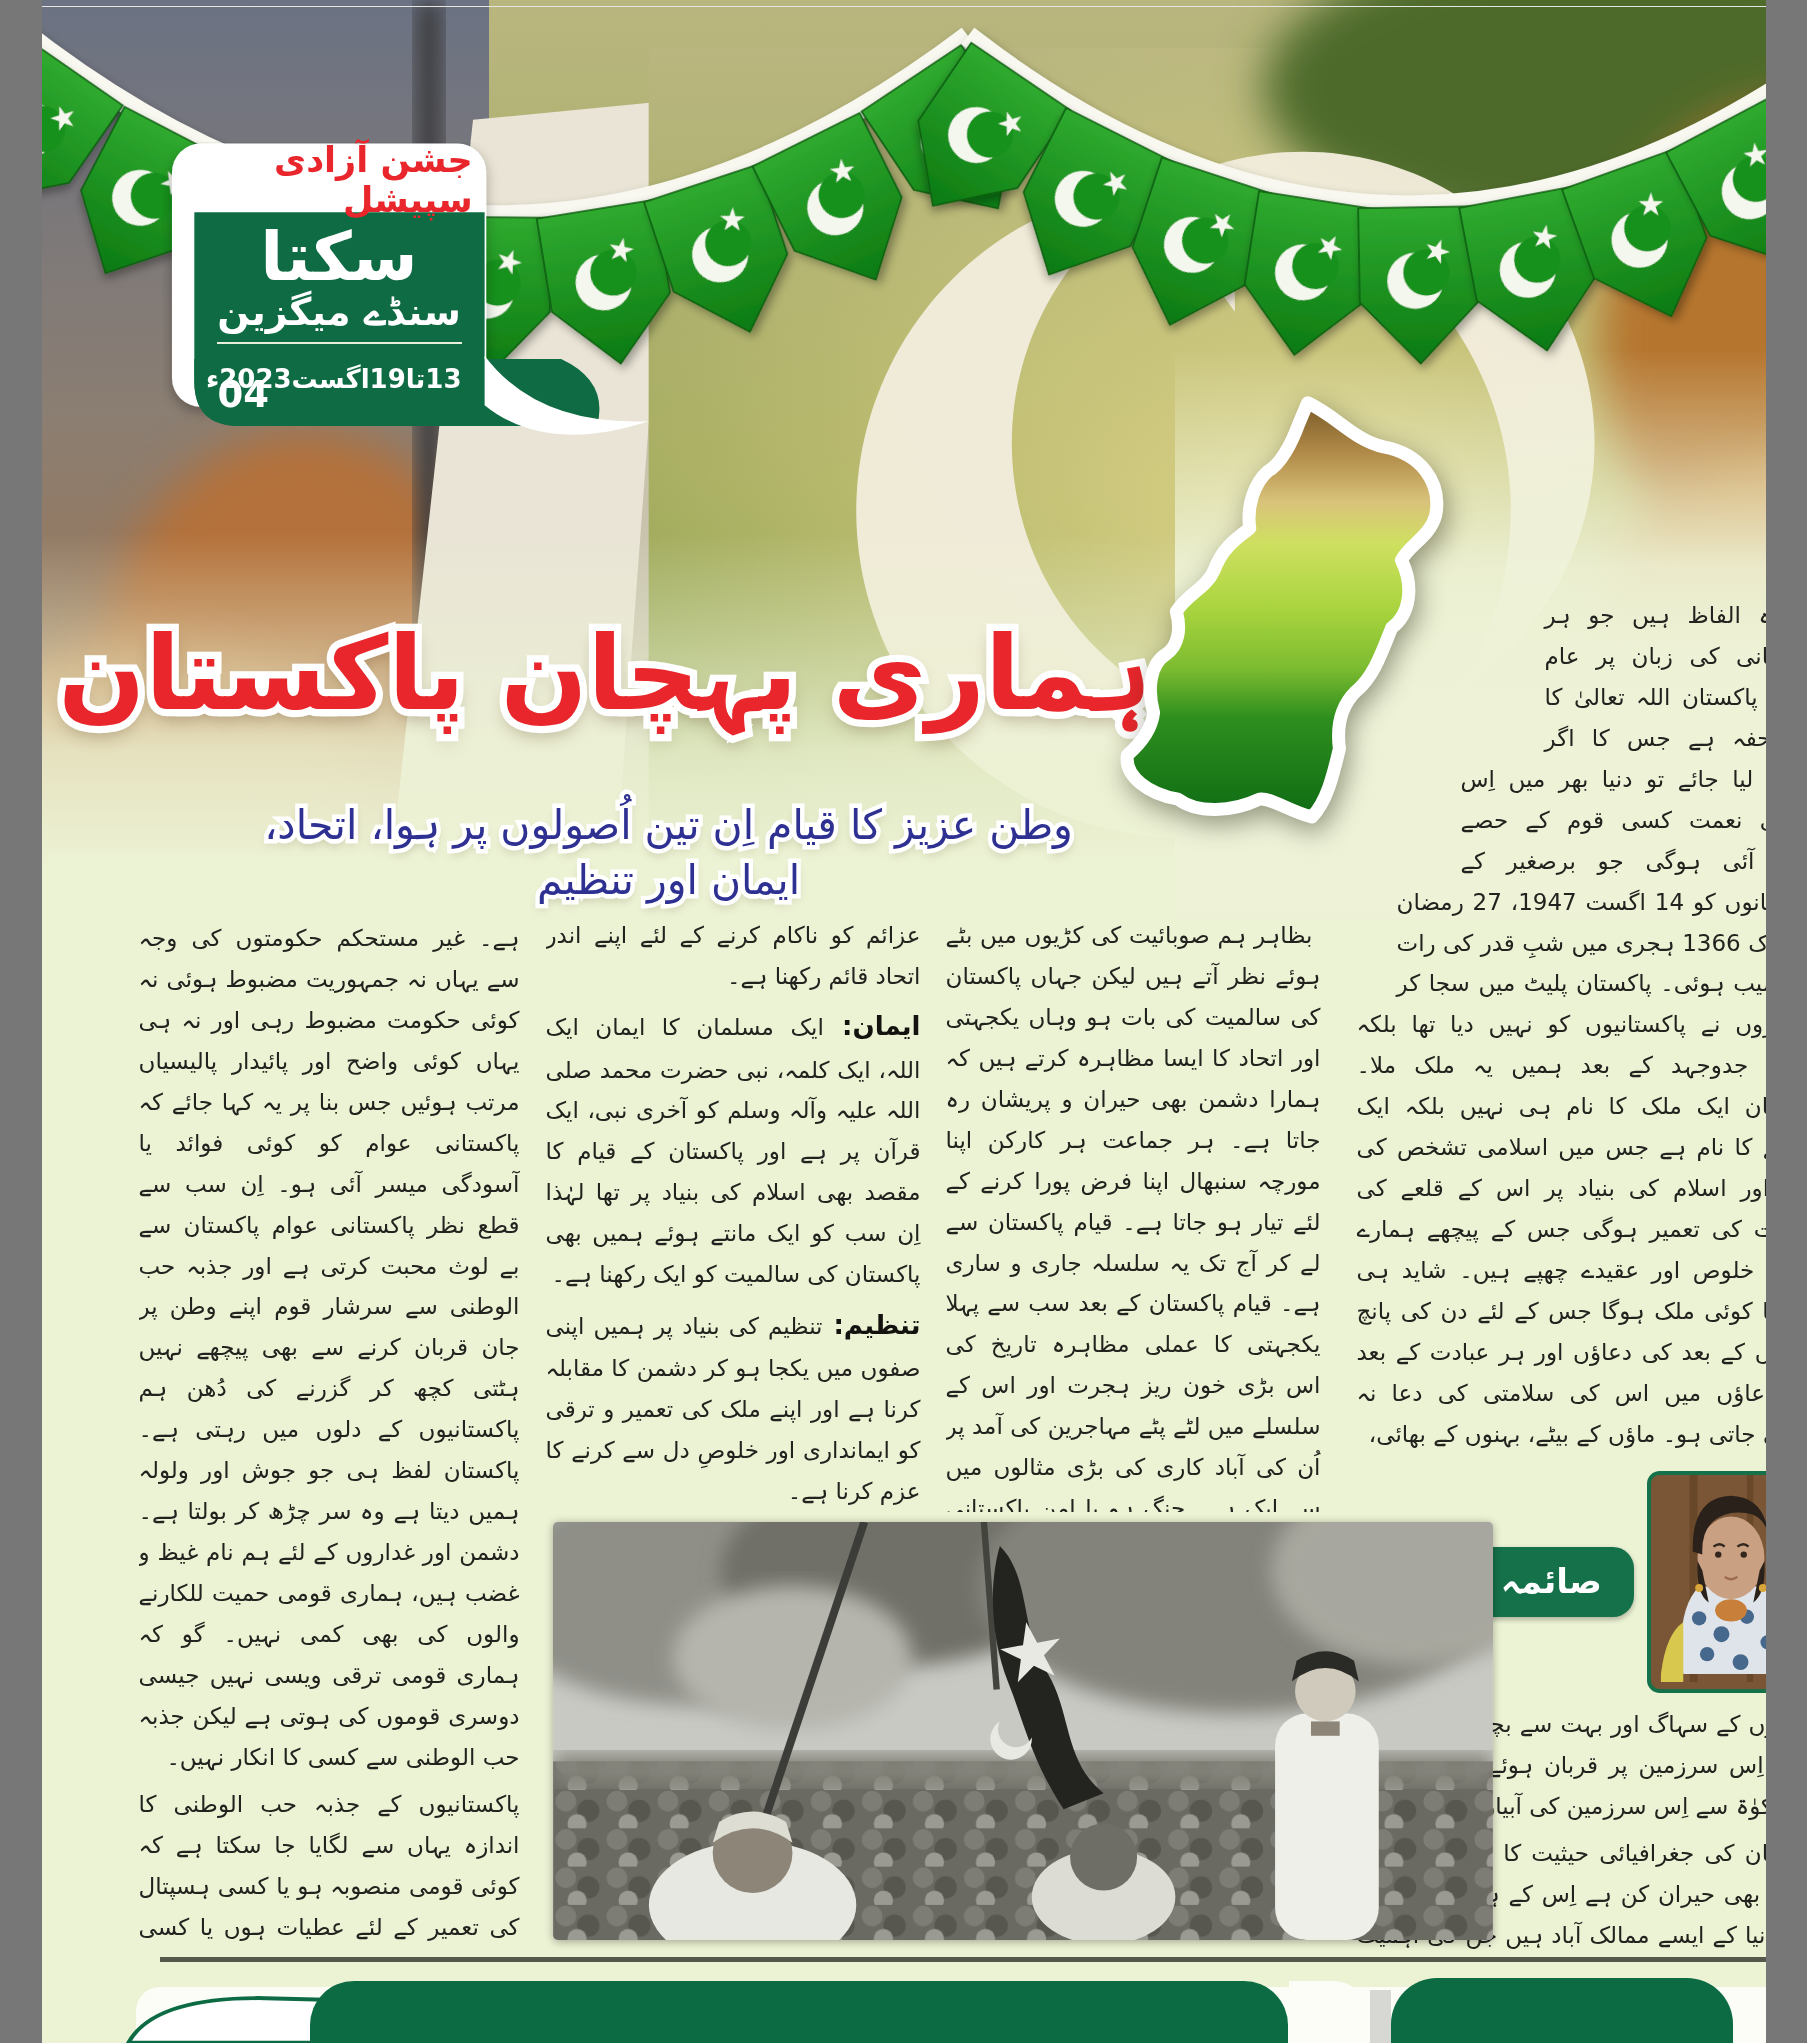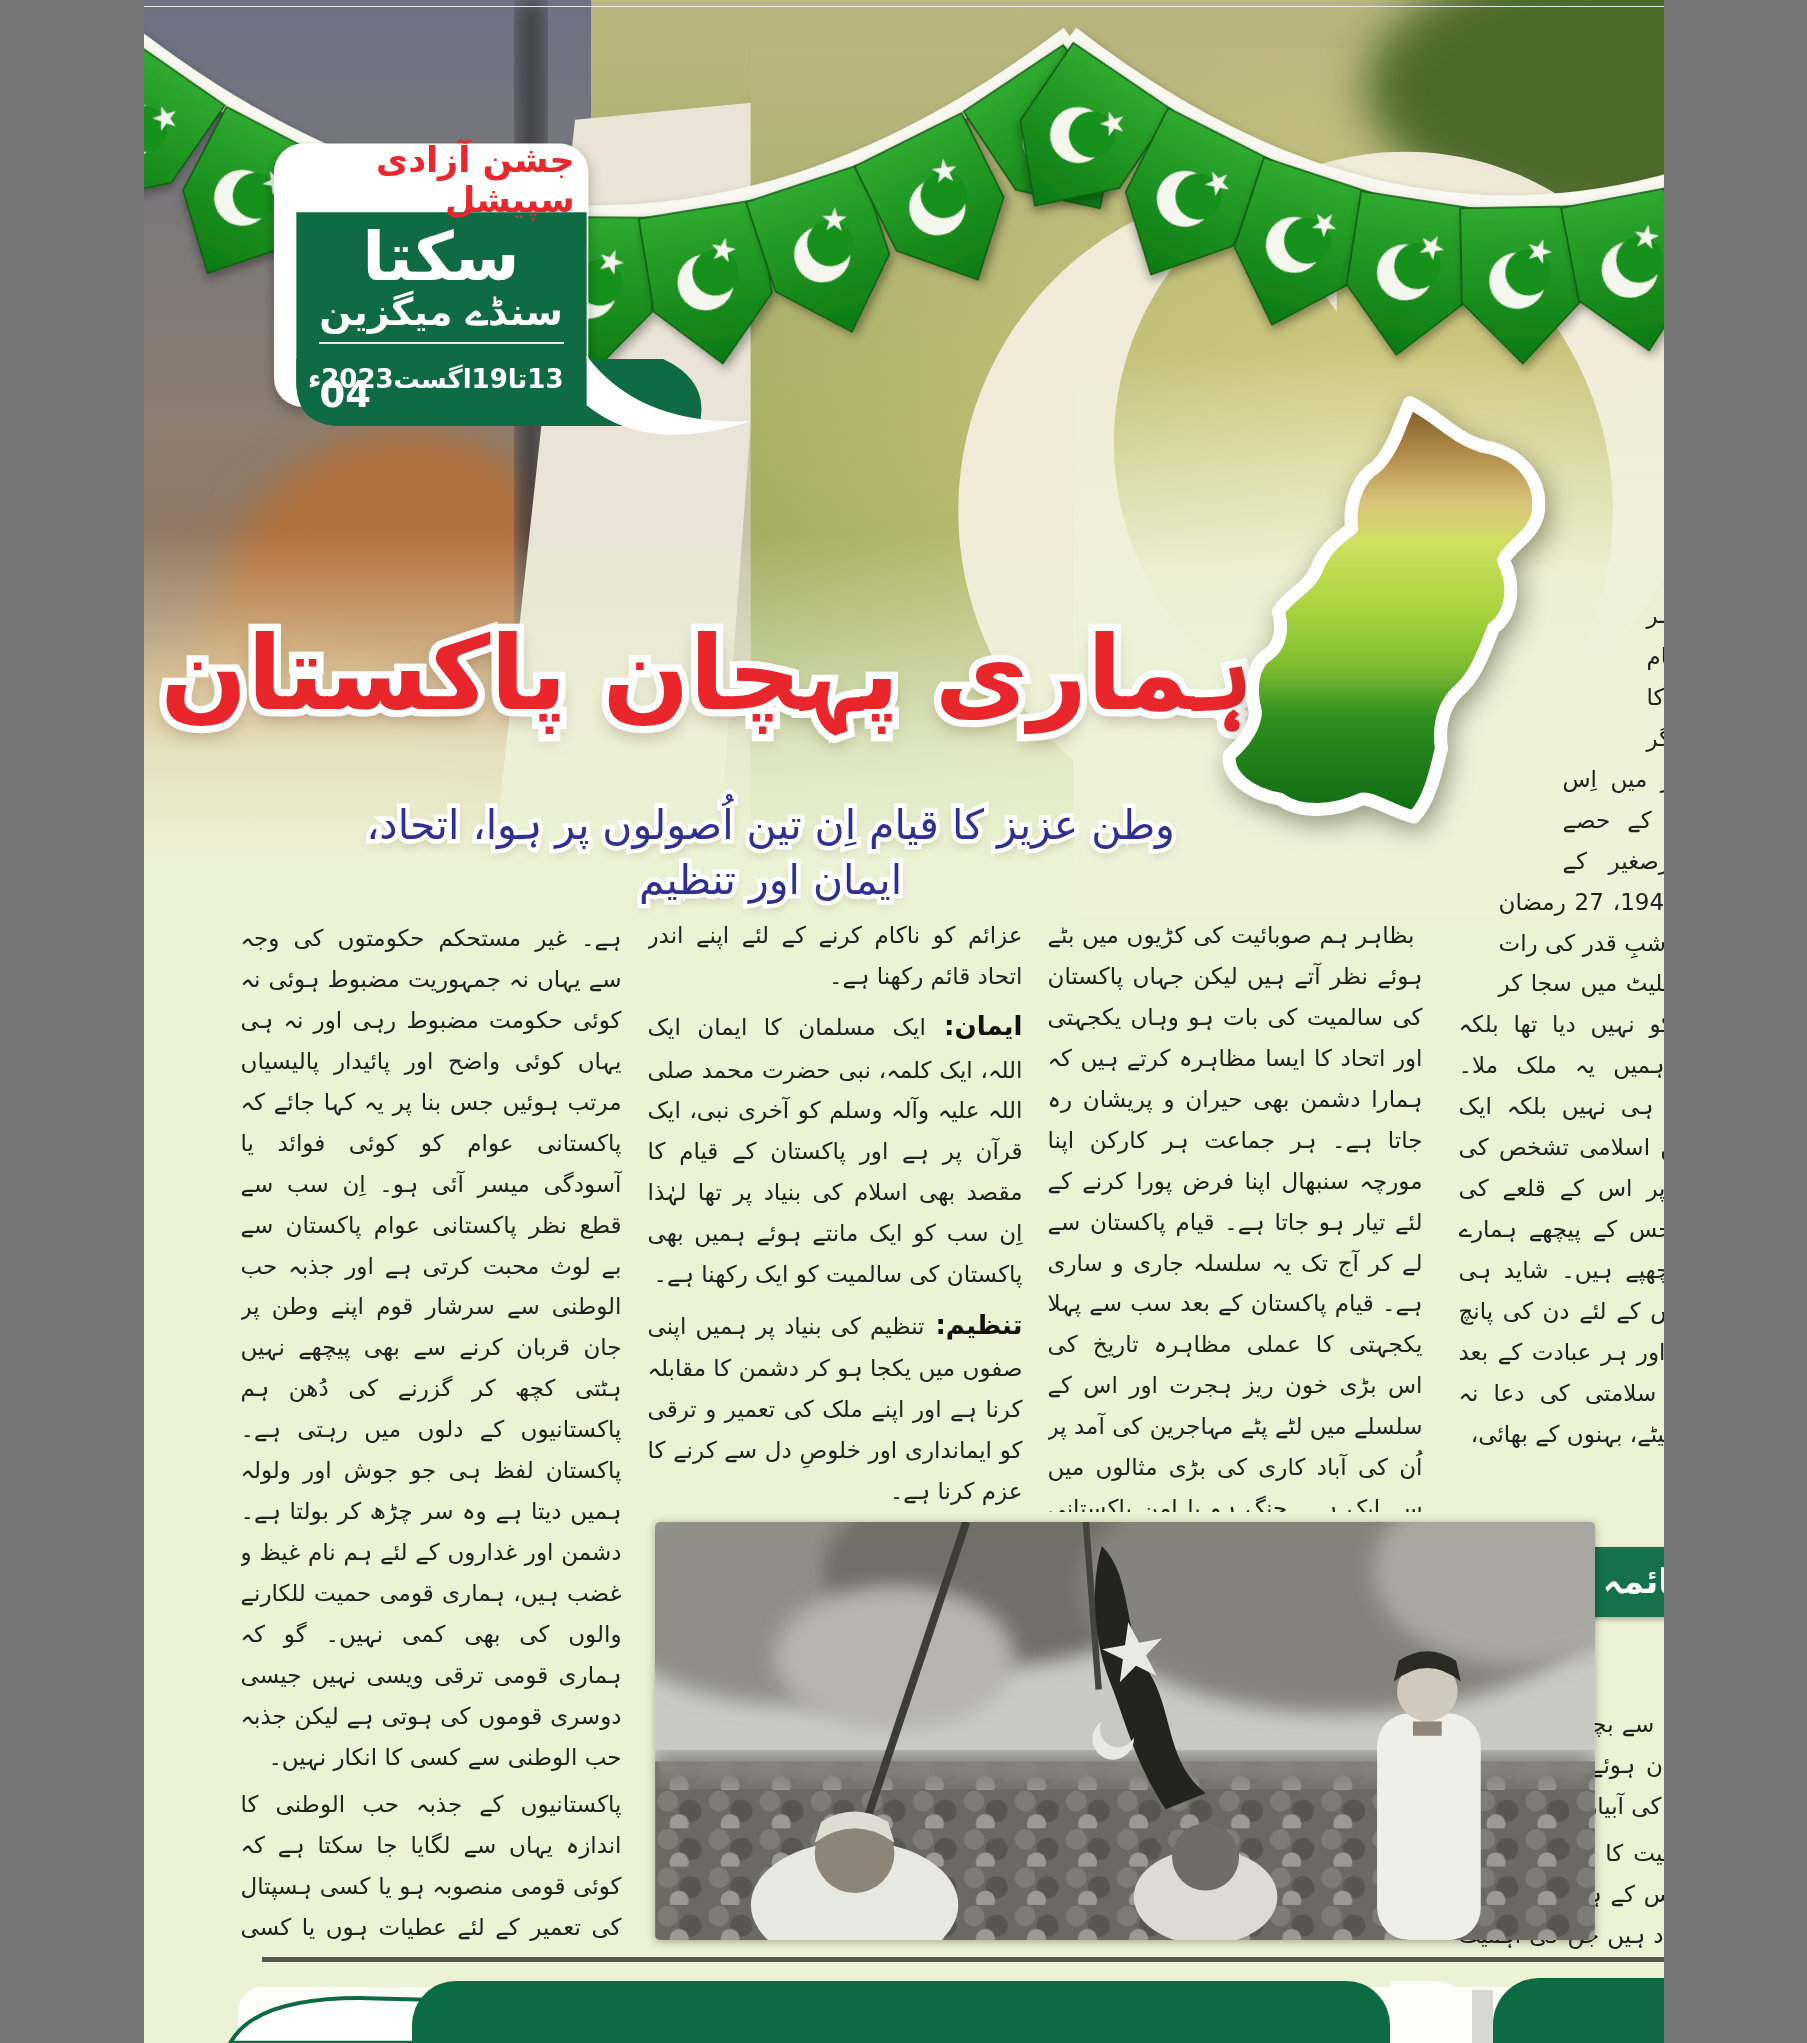--- a/index.html
+++ b/index.html
@@ -1,16 +1,16 @@
 <!DOCTYPE html>
 <html lang="ur" dir="rtl" style="font-size:12.8px"><head>
 <meta charset="utf-8">
 <style>
   html,body{margin:0;padding:0;background:#777;}
-  .page{position:relative;width:1520px;height:2043px;background:#ecf2d4;overflow:hidden;
+  .page{position:relative;width:1724px;height:2043px;background:#ecf2d4;overflow:hidden;
         font-family:"DejaVu Sans",sans-serif;margin:0 auto;}
   .abs{position:absolute;}
   
   .hero{left:0;top:0;width:1808px;height:918px;z-index:1;}
   .hero svg{display:block;}
   .hero-fade{left:0;top:0;width:1808px;height:918px;z-index:2;
     background:linear-gradient(to bottom,rgba(236,242,212,0) 58%,rgba(236,242,212,.85) 82%,#ecf2d4 94%);}
   .hero-fade-right{right:0;top:0;width:591px;height:918px;z-index:2;
     background:linear-gradient(to bottom,rgba(238,243,216,0) 38%,rgba(238,243,216,.9) 62%,#eef3d8 76%);}
   

